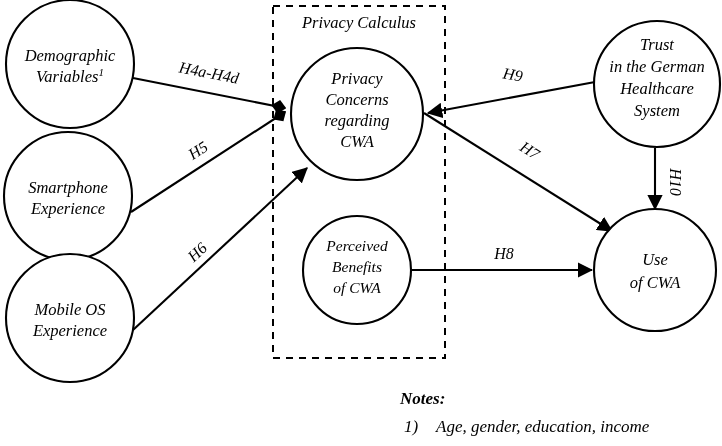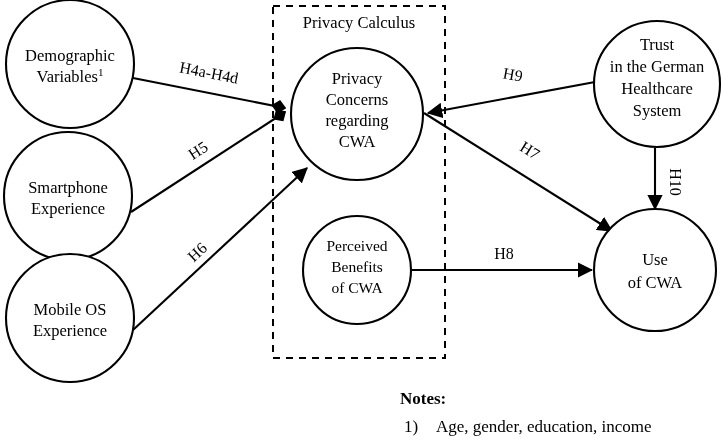--- a/index.html
+++ b/index.html
@@ -1,21 +1,21 @@
 <!DOCTYPE html>
 <html><head>
 <meta charset="utf-8">
 <style>
   html,body{margin:0;padding:0;background:#ffffff;}
   body{
     width:722px;height:446px;overflow:hidden;
     font-family:"Liberation Serif","DejaVu Serif",serif;
     color:#000000;
   }
-  #diagram-root{position:relative;width:722px;height:446px;}
+  #diagram-root{position:relative;width:722px;height:446px;font-style:italic;}
   svg#model-svg{position:absolute;left:0;top:0;width:722px;height:446px;display:block;}
   .node-circle{fill:#ffffff;stroke:#000000;stroke-width:2.1;}
   .edge-line{stroke:#000000;stroke-width:2.1;fill:none;}
   .group-box{fill:none;stroke:#000000;stroke-width:2;stroke-dasharray:7 6;}
   .node-label{font-family:"Liberation Serif","DejaVu Serif",serif;font-size:16.5px;fill:#000000;text-anchor:middle;}
   .node-label.small{font-size:15.5px;}
   .sup{font-size:11px;}
   .group-title{font-family:"Liberation Serif","DejaVu Serif",serif;font-size:16.5px;fill:#000000;text-anchor:middle;}
   .hyp-label{font-family:"Liberation Serif","DejaVu Serif",serif;font-size:16px;fill:#000000;text-anchor:middle;}
   .notes-head{font-family:"Liberation Serif","DejaVu Serif",serif;font-size:17px;font-weight:bold;fill:#000000;}

